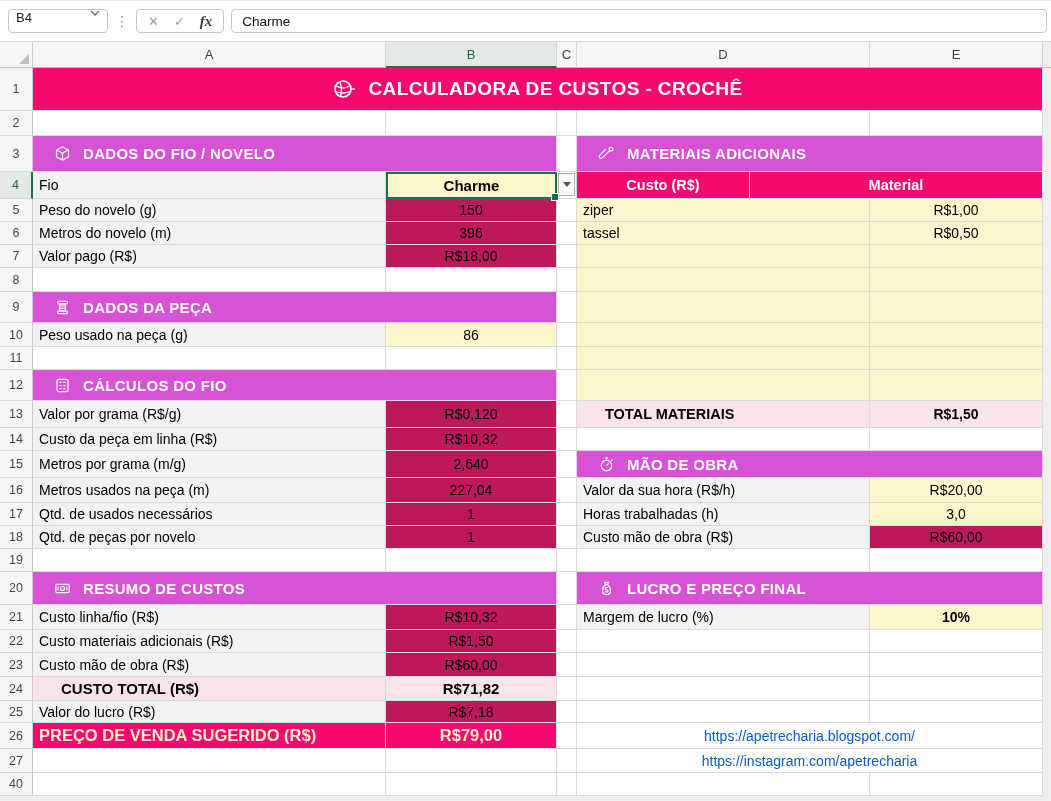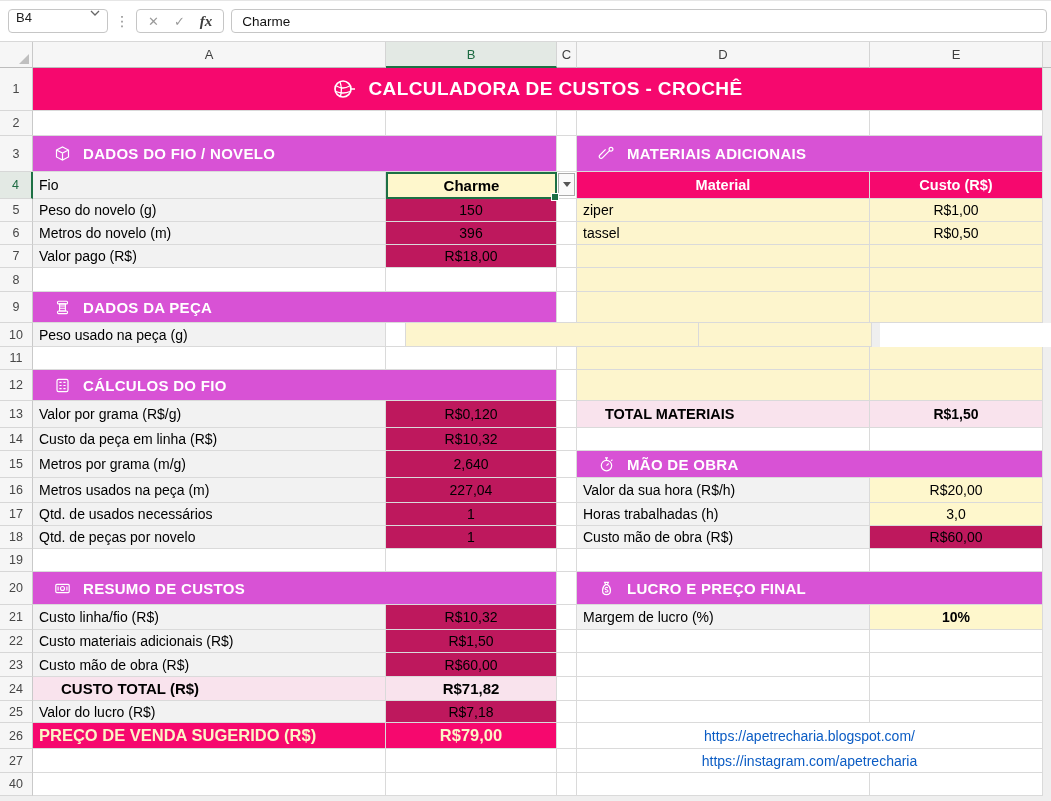--- a/index.html
+++ b/index.html
@@ -195,22 +195,22 @@
       <div class="c wa lab">Fio</div>
       <div class="c wb selcell">
         <span>Charme</span>
         <span class="fill-handle"></span>
       </div>
       <div class="c wc">
         <div class="dd">
             <div class="tri-down"></div>
           </div>
       </div>
+      <div class="c we phead">Custo (R$)</div>
       <div class="c wd phead">Material</div>
-      <div class="c we phead">Custo (R$)</div>
       <div class="gut"></div>
     </div>
 
     <div class="row" style="height:23px">
       <div class="rh">5</div>
       <div class="c wa lab">Peso do novelo (g)</div>
       <div class="c wb pinkv">150</div>
       <div class="c wc"></div>
       <div class="c wd maty">ziper</div>
       <div class="c we matyc">R$1,00</div>
@@ -261,20 +261,21 @@
       </div>
       <div class="c wc"></div>
       <div class="c wd maty"></div>
       <div class="c we maty"></div>
       <div class="gut"></div>
     </div>
 
     <div class="row" style="height:24px">
       <div class="rh">10</div>
       <div class="c wa lab">Peso usado na peça (g)</div>
+      <div class="c wb yelv">86</div>
       <div class="c wc"></div>
       <div class="c wd maty"></div>
       <div class="c we maty"></div>
       <div class="gut"></div>
     </div>
 
     <div class="row" style="height:23px">
       <div class="rh">11</div>
       <div class="c wa"></div>
         <div class="c wb"></div>

